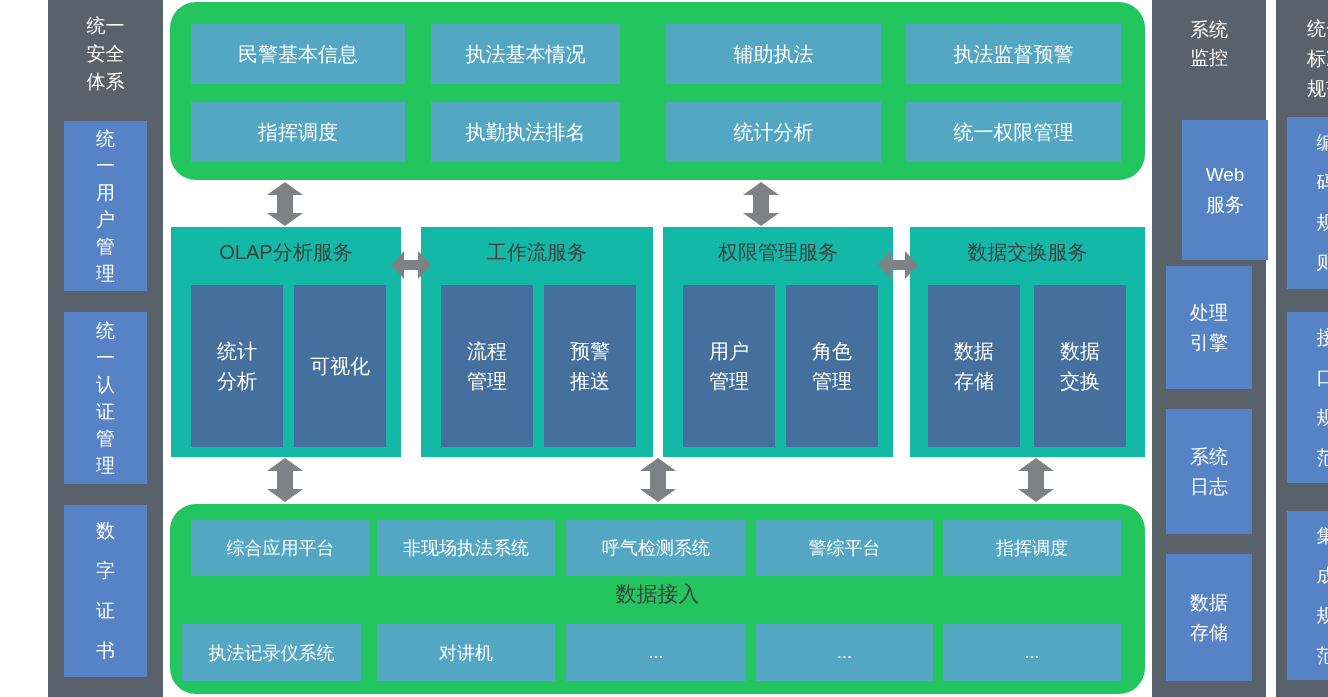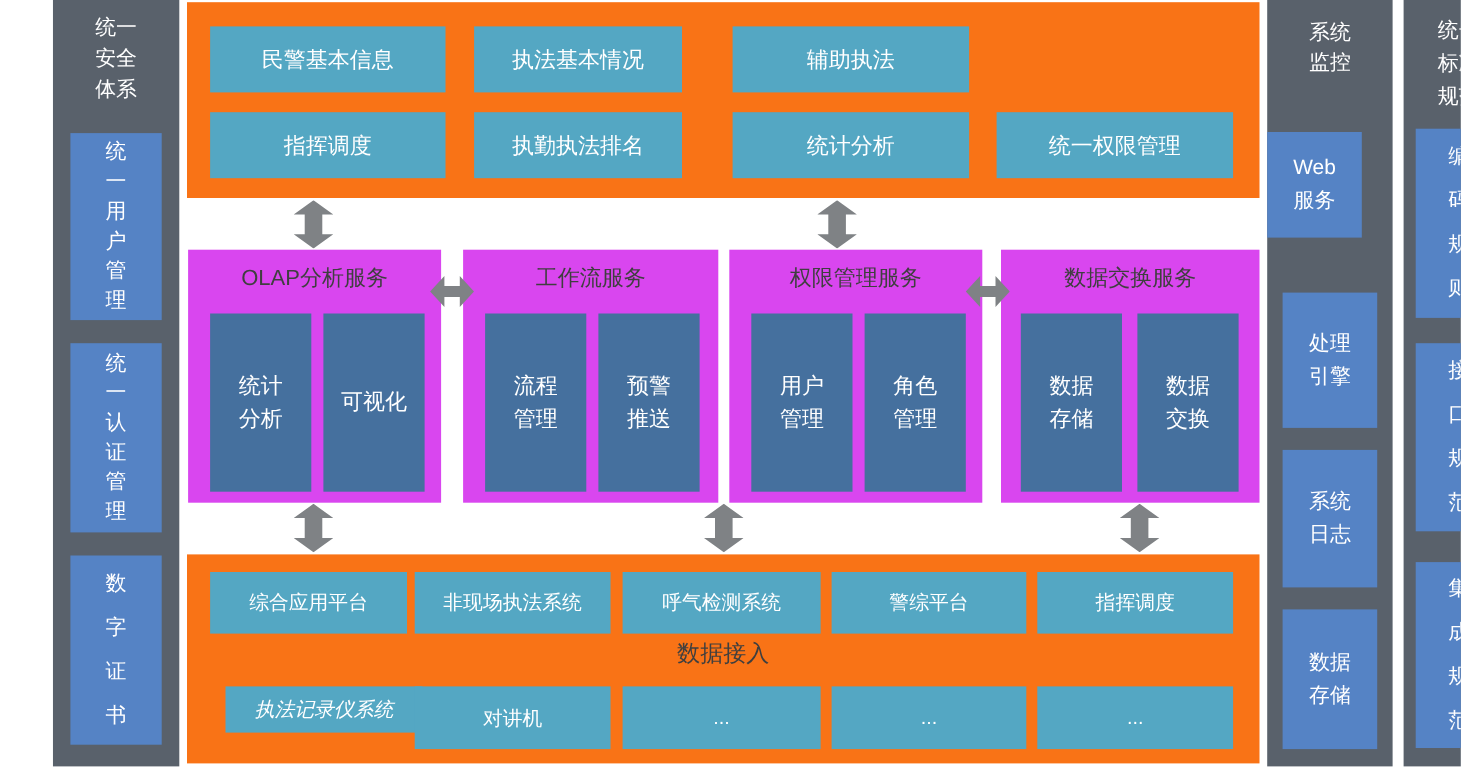--- a/index.html
+++ b/index.html
@@ -9,27 +9,27 @@
   .abs { position:absolute; }
   .pre { white-space:pre-line; }
 
   
   .slate-col { background:#59616b; }
   .col-title { color:#ffffff; font-size:19px; line-height:28px; text-align:center; width:100%; }
   .blue-vbox { background:#5583c5; color:#ffffff; text-align:center;
                display:flex; align-items:center; justify-content:center; font-size:19px; }
 
   
-  .light-panel { background:#f97316; }
+  .light-panel { background:#22c55e;border-radius:26px; }
   .teal-box { background:#54a7c3; color:#ffffff; display:flex; align-items:center;
               justify-content:center; text-align:center; font-size:20px; }
   .teal-sm { font-size:18px; }
 
   
-  .group { background:#d946ef; }
+  .group { background:#14b8a6; }
   .group-title { color:#3f3f3f; font-size:20px; text-align:center; width:100%; top:12px; left:0; }
   .inner-box { background:#45709e; color:#ffffff; font-size:20px; line-height:30px;
                display:flex; align-items:center; justify-content:center; text-align:center; }
 
   .section-label { color:#3f3f3f; font-size:21px; text-align:center; width:100%; }
 
   .arrow { color:#7f8285; }
   svg { display:block; }
 </style>
 </head>
@@ -56,20 +56,21 @@
     <div class="abs blue-vbox pre" style="left:16px; top:505px; width:83px; height:172px; line-height:40px;">数
 字
 证
 书</div>
   </div>
 
   <div class="abs light-panel" style="left:122px; top:2px; width:975px; height:178px;">
     <div class="abs teal-box" style="left:21px;  top:22px; width:214px; height:60px;">民警基本信息</div>
     <div class="abs teal-box" style="left:261px; top:22px; width:189px; height:60px;">执法基本情况</div>
     <div class="abs teal-box" style="left:496px; top:22px; width:215px; height:60px;">辅助执法</div>
+    <div class="abs teal-box" style="left:736px; top:22px; width:215px; height:60px;">执法监督预警</div>
     <div class="abs teal-box" style="left:21px;  top:100px; width:214px; height:60px;">指挥调度</div>
     <div class="abs teal-box" style="left:261px; top:100px; width:189px; height:60px;">执勤执法排名</div>
     <div class="abs teal-box" style="left:496px; top:100px; width:215px; height:60px;">统计分析</div>
     <div class="abs teal-box" style="left:736px; top:100px; width:215px; height:60px;">统一权限管理</div>
   </div>
 
   <div class="abs arrow" style="left:219px; top:182px;">
     <svg width="36" height="44">
         <polygon points="18,0 36,13 26,13 26,31 36,31 18,44 0,31 10,31 10,13 0,13" fill="#7f8285"></polygon>
       </svg>
@@ -140,31 +141,31 @@
 
   <div class="abs light-panel" style="left:122px; top:504px; width:975px; height:190px;">
     <div class="abs teal-box teal-sm" style="left:21px;  top:16px; width:179px; height:56px;">综合应用平台</div>
     <div class="abs teal-box teal-sm" style="left:207px; top:16px; width:178px; height:56px;">非现场执法系统</div>
     <div class="abs teal-box teal-sm" style="left:396px; top:16px; width:180px; height:56px;">呼气检测系统</div>
     <div class="abs teal-box teal-sm" style="left:586px; top:16px; width:177px; height:56px;">警综平台</div>
     <div class="abs teal-box teal-sm" style="left:773px; top:16px; width:178px; height:56px;">指挥调度</div>
 
     <div class="abs section-label" style="top:76px;">数据接入</div>
 
-    <div class="abs teal-box teal-sm" style="left:35px;  top:120px; width:179px; height:42px;font-style:italic;">执法记录仪系统</div>
+    <div class="abs teal-box teal-sm" style="left:12px;  top:120px; width:179px; height:57px;">执法记录仪系统</div>
     <div class="abs teal-box teal-sm" style="left:207px; top:120px; width:178px; height:57px;text-align:right;">对讲机</div>
     <div class="abs teal-box teal-sm" style="left:396px; top:120px; width:180px; height:57px;">...</div>
     <div class="abs teal-box teal-sm" style="left:586px; top:120px; width:177px; height:57px;">...</div>
     <div class="abs teal-box teal-sm" style="left:773px; top:120px; width:178px; height:57px;">...</div>
   </div>
 
   <div class="abs slate-col" style="left:1104px; top:0; width:114px; height:697px;">
     <div class="abs col-title pre" style="top:16px;">系统
 监控</div>
-    <div class="abs blue-vbox pre" style="left:0; top:120px; width:86px; height:96px; line-height:30px;text-align:center;">Web
+    <div class="abs blue-vbox pre" style="left:30px; top:120px; width:86px; height:140px; line-height:30px;text-align:center;">Web
 服务</div>
     <div class="abs blue-vbox pre" style="left:14px; top:266px; width:86px; height:123px; line-height:30px;">处理
 引擎</div>
     <div class="abs blue-vbox pre" style="left:14px; top:409px; width:86px; height:125px; line-height:30px;">系统
 日志</div>
     <div class="abs blue-vbox pre" style="left:14px; top:554px; width:86px; height:127px; line-height:30px;">数据
 存储</div>
   </div>
 
   <div class="abs slate-col" style="left:1228px; top:0; width:100px; height:697px;">

